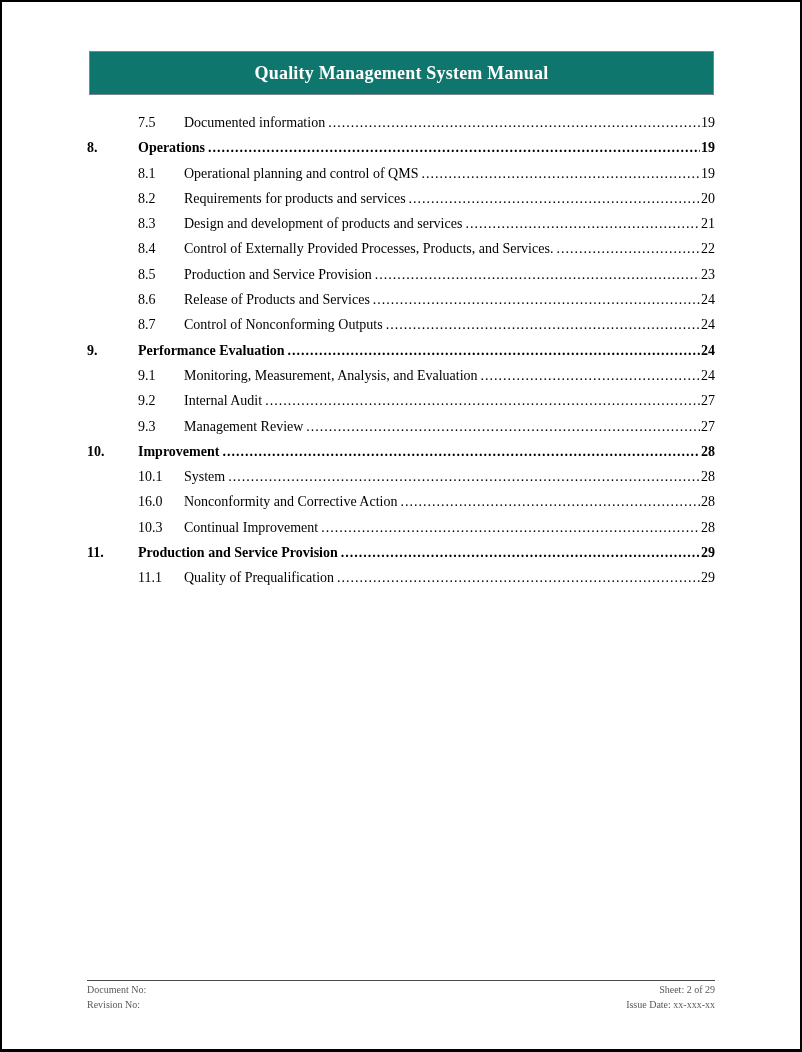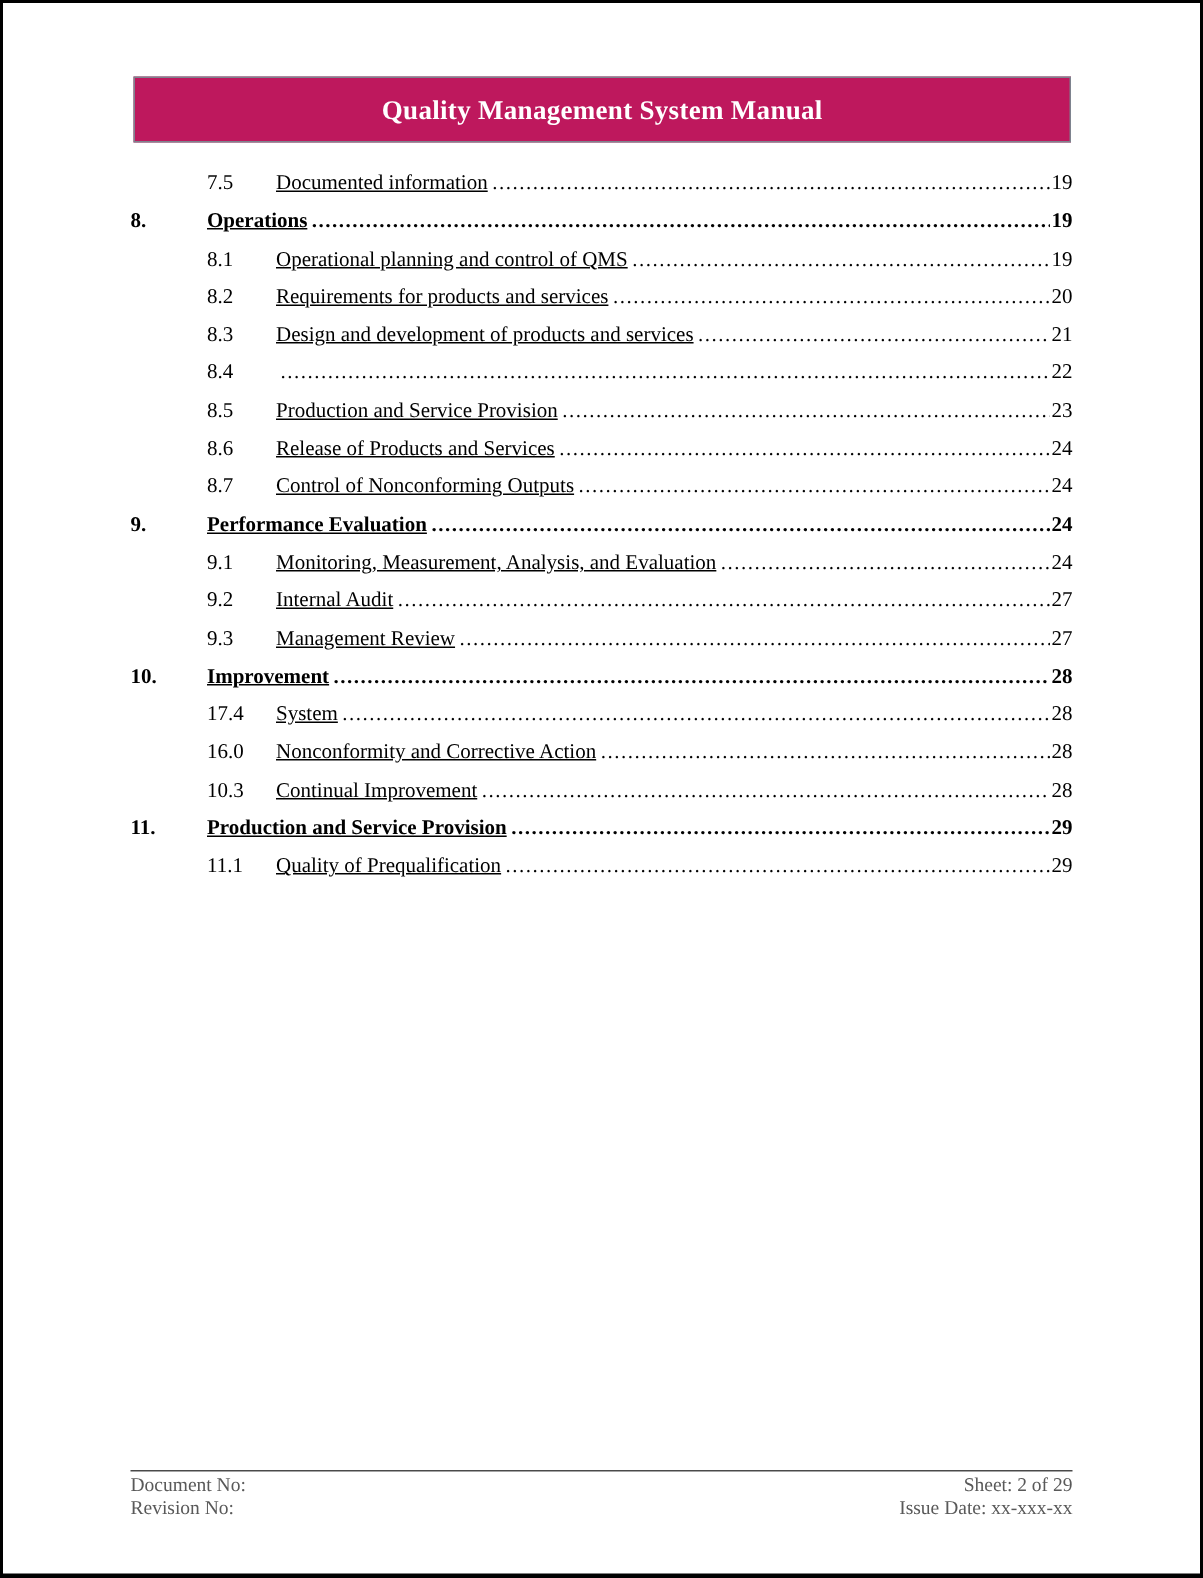--- a/index.html
+++ b/index.html
@@ -49,21 +49,21 @@
     align-items: baseline;
     height: 25.3px;
     font-size: 14px;
     color: #000000;
     white-space: nowrap;
   }
   .toc-row span { line-height: 25.3px; }
   .toc-row.bold { font-weight: bold; }
   .toc-row.l1 .num { width: 51px; flex: 0 0 51px; }
   .toc-row.l2 .num { margin-left: 51px; width: 46px; flex: 0 0 46px; }
-  .toc-row .title { flex: 0 0 auto; text-decoration: underline; }
+  .toc-row .title { flex: 0 0 auto; }
   .toc-row .leader {
     flex: 1 1 auto;
     overflow: hidden;
     margin: 0 1px 0 3px;
     min-width: 8px;
   }
   .toc-row .leader::after {
     content: "................................................................................................................................................................................................................................................................................................................................................................................................................";
     letter-spacing: 1px;
   }
@@ -73,31 +73,31 @@
   .footer {
     position: absolute;
     left: 85px;
     top: 978px;
     width: 628px;
     border-top: 1px solid #4A4A4A;
     padding-top: 2px;
     display: flex;
     justify-content: space-between;
     color: #595959;
-    font-size: 13px;
+    font-size: 10px;
     line-height: 14.5px;
   }
   .footer .right { text-align: right; }
 </style>
 </head>
 <body>
 
 <div class="page">
 
-  <div class="header-bar" style="background: #be185d; border-color: rgb(125, 131, 142);">
+  <div class="header-bar" style="background: #0f766e; border-color: rgb(125, 131, 142);">
     <span class="title" style="color: rgb(255, 255, 255);">Quality Management System Manual</span>
   </div>
 
   <div class="toc">
       <div class="toc-row l2">
         <span class="num">7.5</span>
         <span class="title">Documented information</span>
         <span class="leader"></span>
         <span class="pg">19</span>
       </div>
@@ -120,20 +120,21 @@
         <span class="pg">20</span>
       </div>
       <div class="toc-row l2">
         <span class="num">8.3</span>
         <span class="title">Design and development of products and services</span>
         <span class="leader"></span>
         <span class="pg">21</span>
       </div>
       <div class="toc-row l2">
         <span class="num">8.4</span>
+        <span class="title">Control of Externally Provided Processes, Products, and Services.</span>
         <span class="leader"></span>
         <span class="pg">22</span>
       </div>
       <div class="toc-row l2">
         <span class="num">8.5</span>
         <span class="title">Production and Service Provision</span>
         <span class="leader"></span>
         <span class="pg">23</span>
       </div>
       <div class="toc-row l2">
@@ -172,21 +173,21 @@
         <span class="leader"></span>
         <span class="pg">27</span>
       </div>
       <div class="toc-row l1 bold">
         <span class="num">10.</span>
         <span class="title">Improvement</span>
         <span class="leader"></span>
         <span class="pg">28</span>
       </div>
       <div class="toc-row l2">
-        <span class="num">17.4</span>
+        <span class="num">10.1</span>
         <span class="title">System</span>
         <span class="leader"></span>
         <span class="pg">28</span>
       </div>
       <div class="toc-row l2">
         <span class="num">16.0</span>
         <span class="title">Nonconformity and Corrective Action</span>
         <span class="leader"></span>
         <span class="pg">28</span>
       </div>

